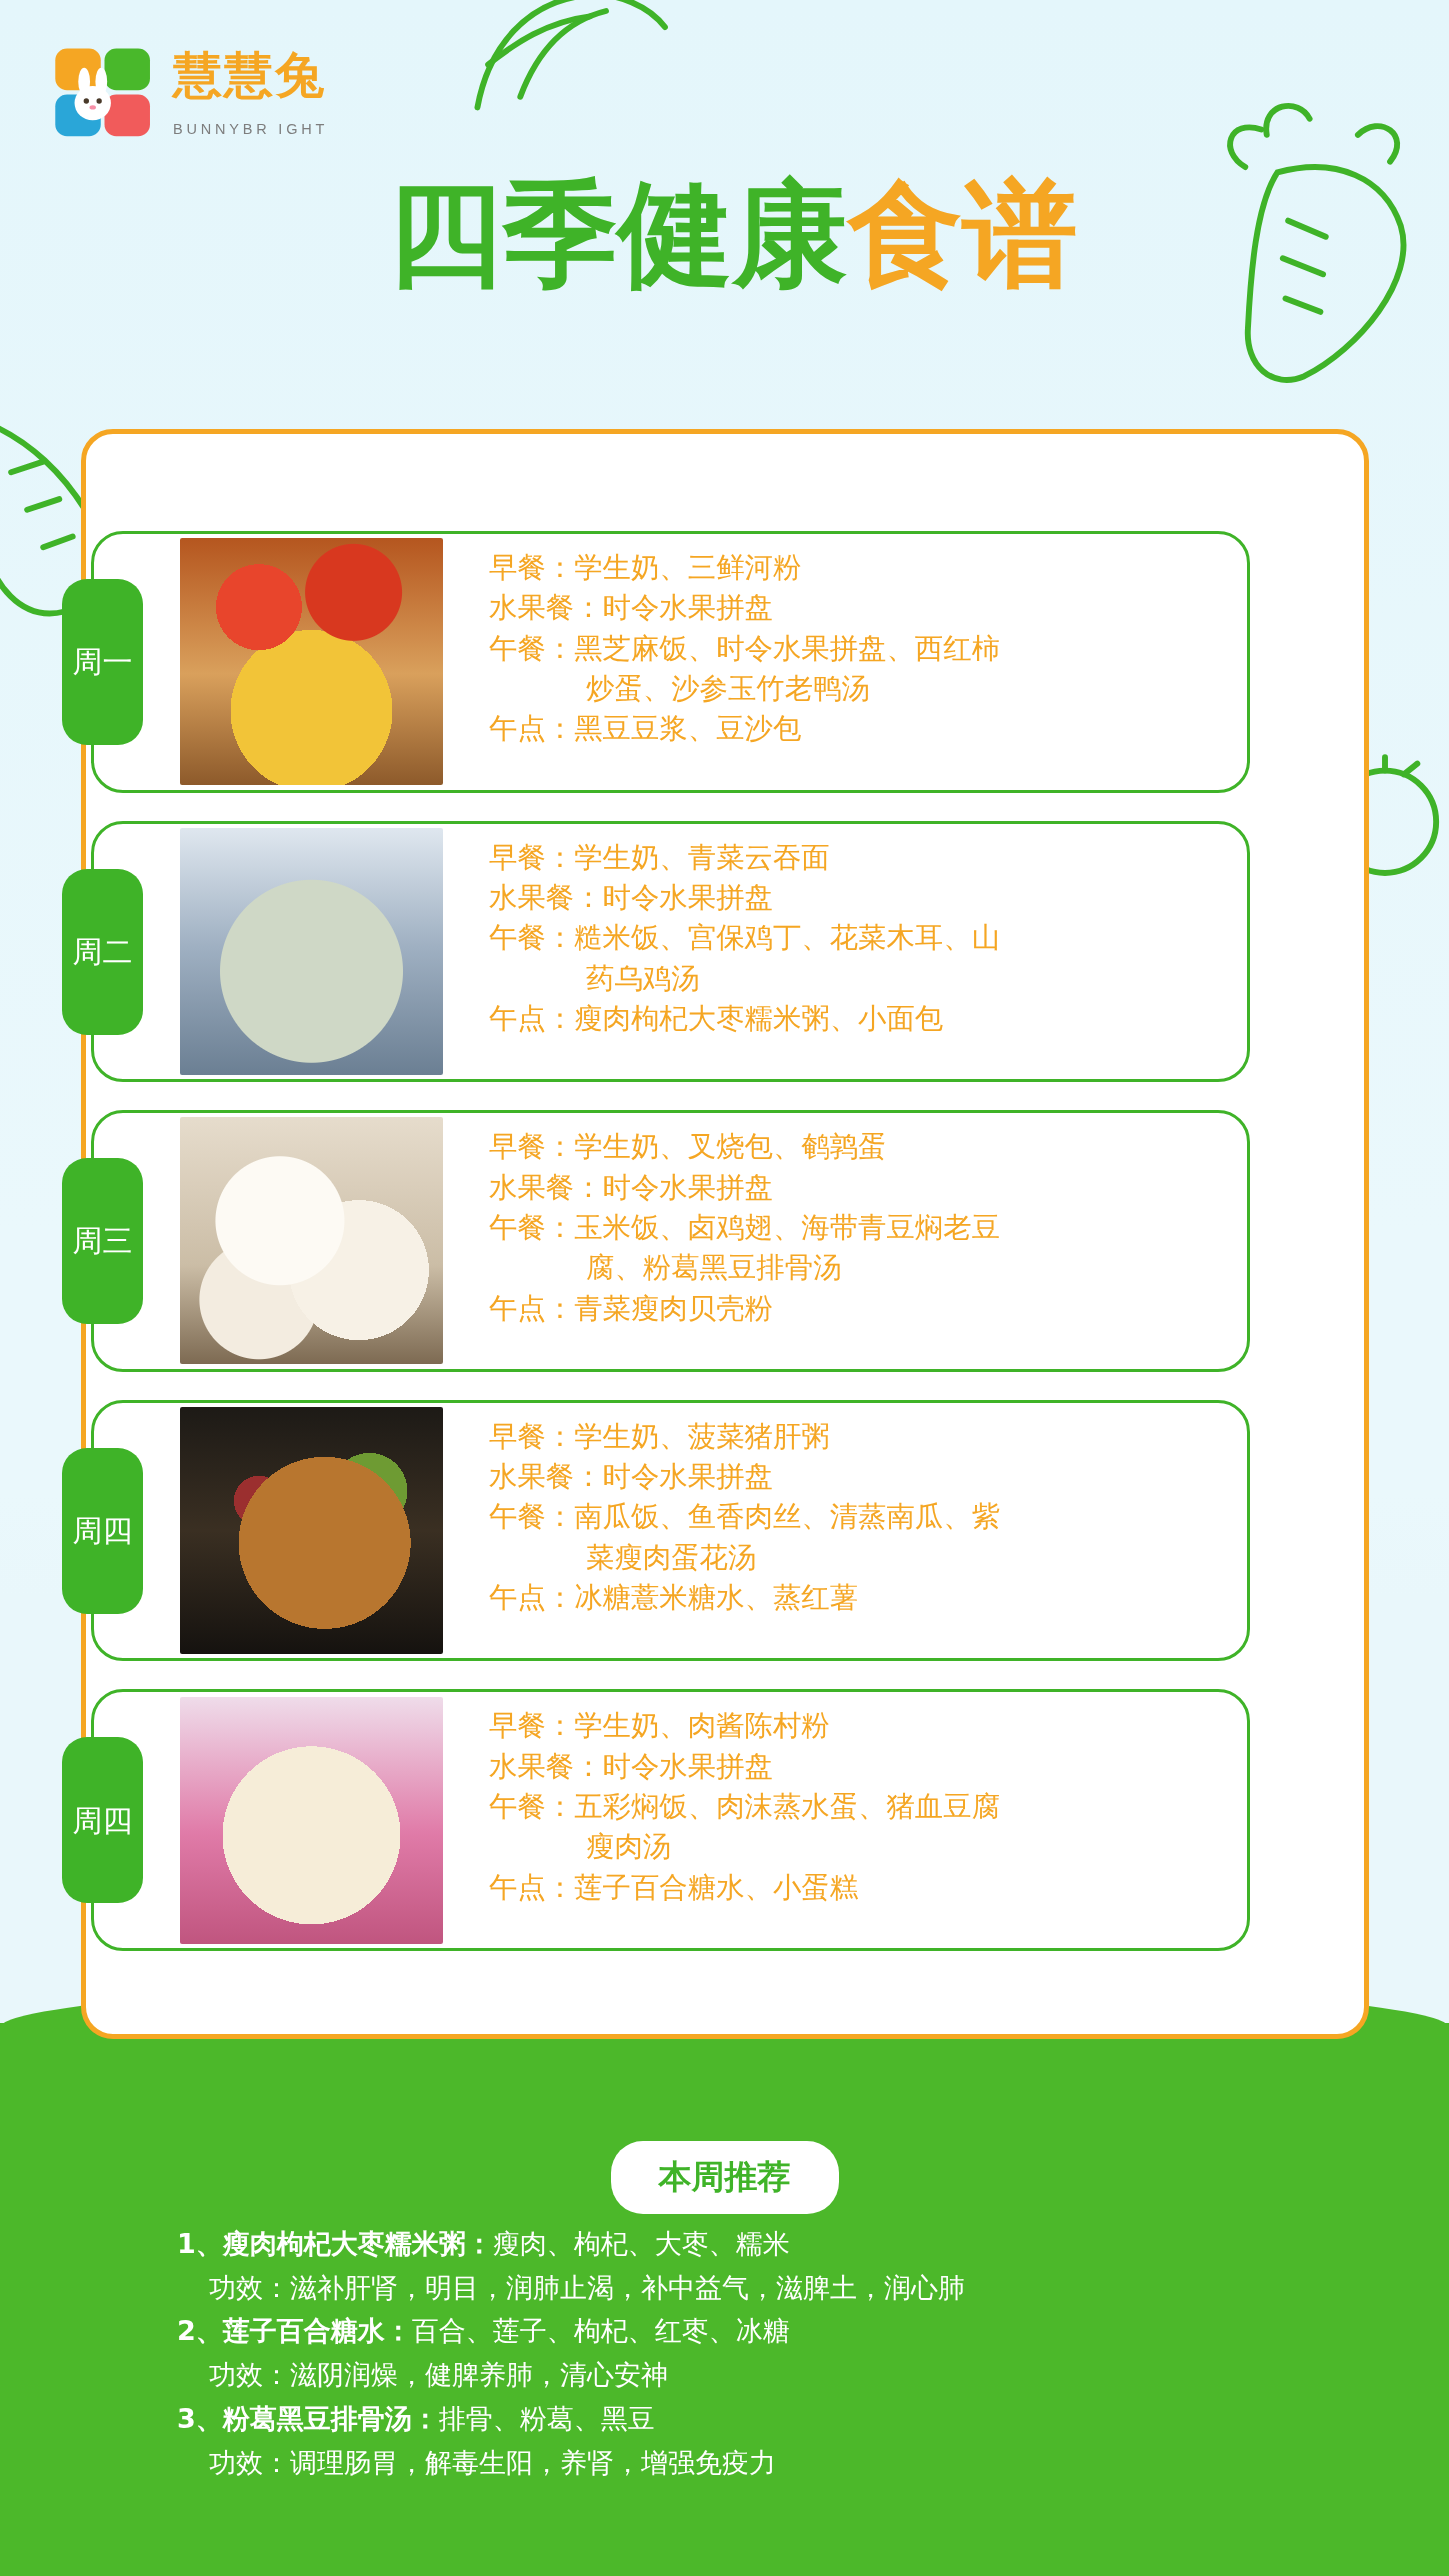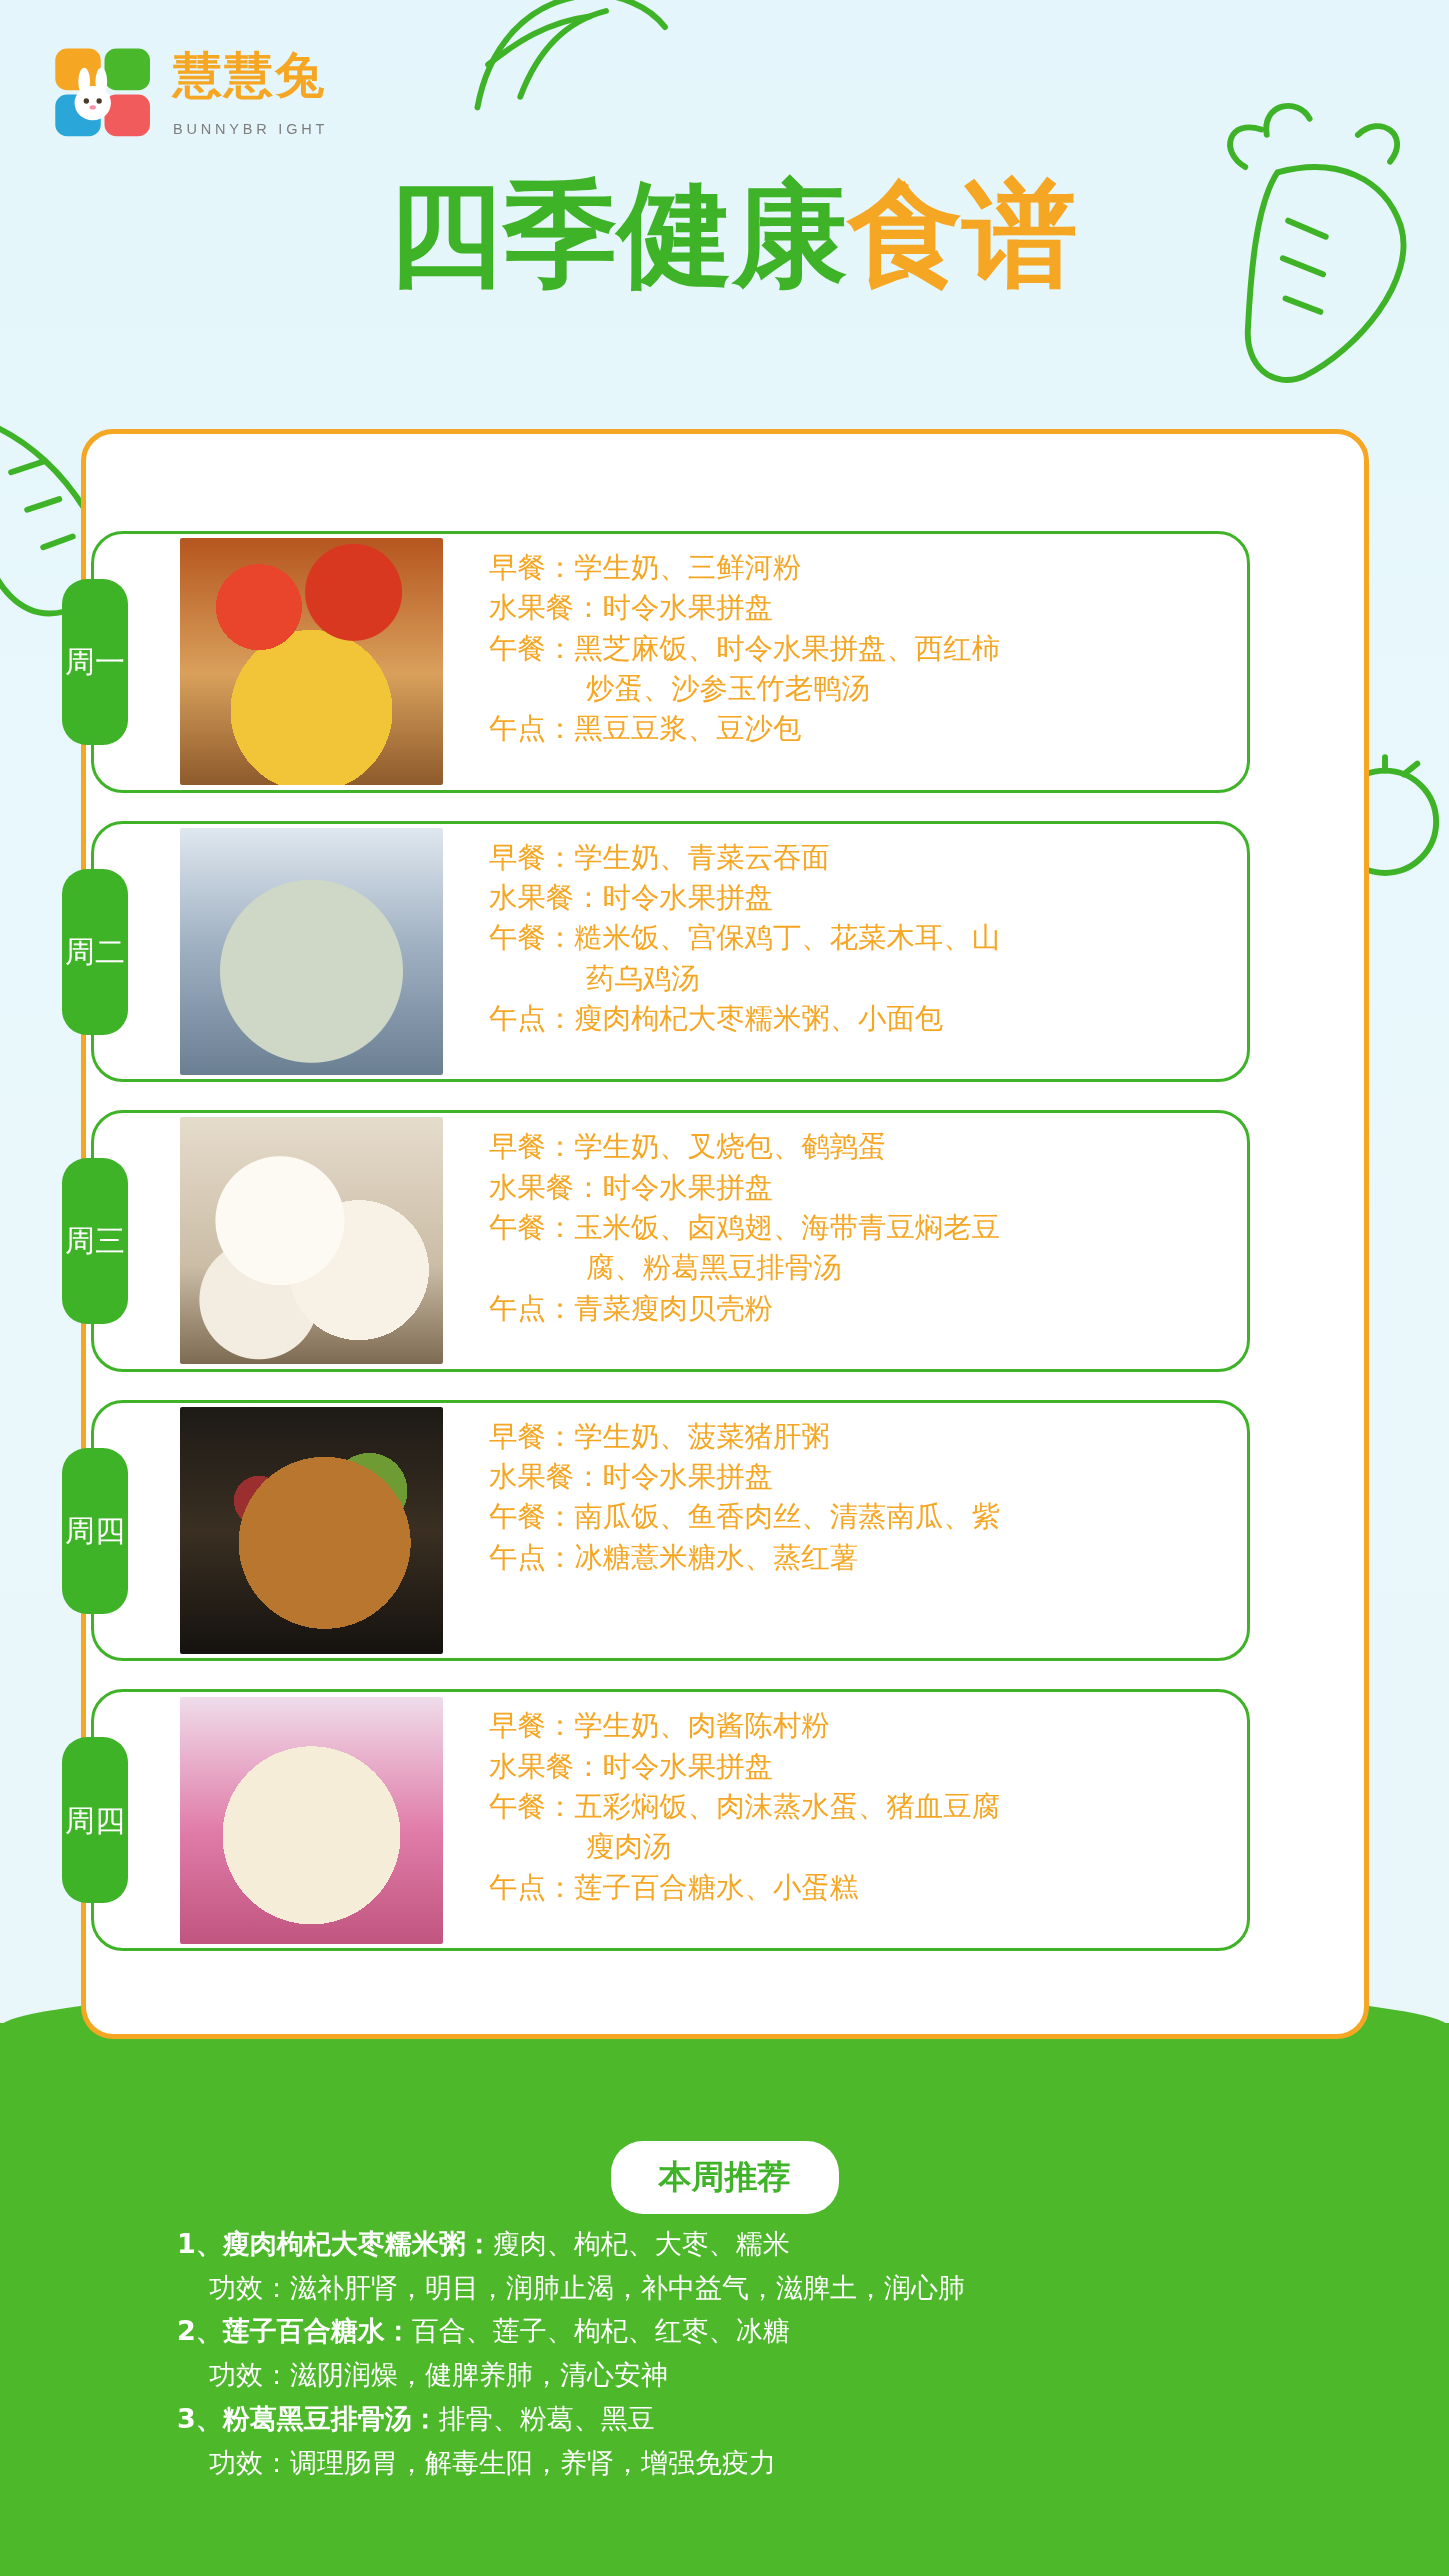--- a/index.html
+++ b/index.html
@@ -50,21 +50,21 @@
     box-sizing:border-box;
   }
   .rows{position:absolute;left:91px;top:531px;width:1272px;}
   .row{
     position:relative;width:1159px;min-height:258px;margin-bottom:28px;
     border:3.8px solid #3fb328;border-radius:32px;
     background:#fff;box-sizing:border-box;
     display:flex;align-items:stretch;
   }
   .daytab{
-    position:absolute;left:-32px;top:45px;width:66px;height:166px;
+    position:absolute;left:-32px;top:45px;width:81px;height:166px;
     background:#3fb328;border-radius:25px;
     display:flex;flex-direction:column;align-items:center;justify-content:center;
     color:#fff;font-size:30px;line-height:1.18;font-weight:500;
     z-index:3;
   }
   .thumb{
     width:263px;min-height:247px;margin-left:86px;margin-top:4.3px;margin-bottom:4.3px;
     border-radius:2.1px;flex:0 0 263px;position:relative;overflow:hidden;
   }
   .meal{
@@ -248,20 +248,21 @@
 
     <div class="row">
       <div class="daytab">
           <span>周四</span>
         </div>
       <div class="thumb img-stirfry"></div>
       <div class="meal">
         <div class="line">早餐：学生奶、菠菜猪肝粥</div>
         <div class="line">水果餐：时令水果拼盘</div>
         <div class="line">午餐：南瓜饭、鱼香肉丝、清蒸南瓜、紫</div>
+        <div class="line cont">菜瘦肉蛋花汤</div>
         <div class="line">午点：冰糖薏米糖水、蒸红薯</div>
       </div>
     </div>
 
     <div class="row">
       <div class="daytab">
           <span>周四</span>
         </div>
       <div class="thumb img-dessert"></div>
       <div class="meal">

